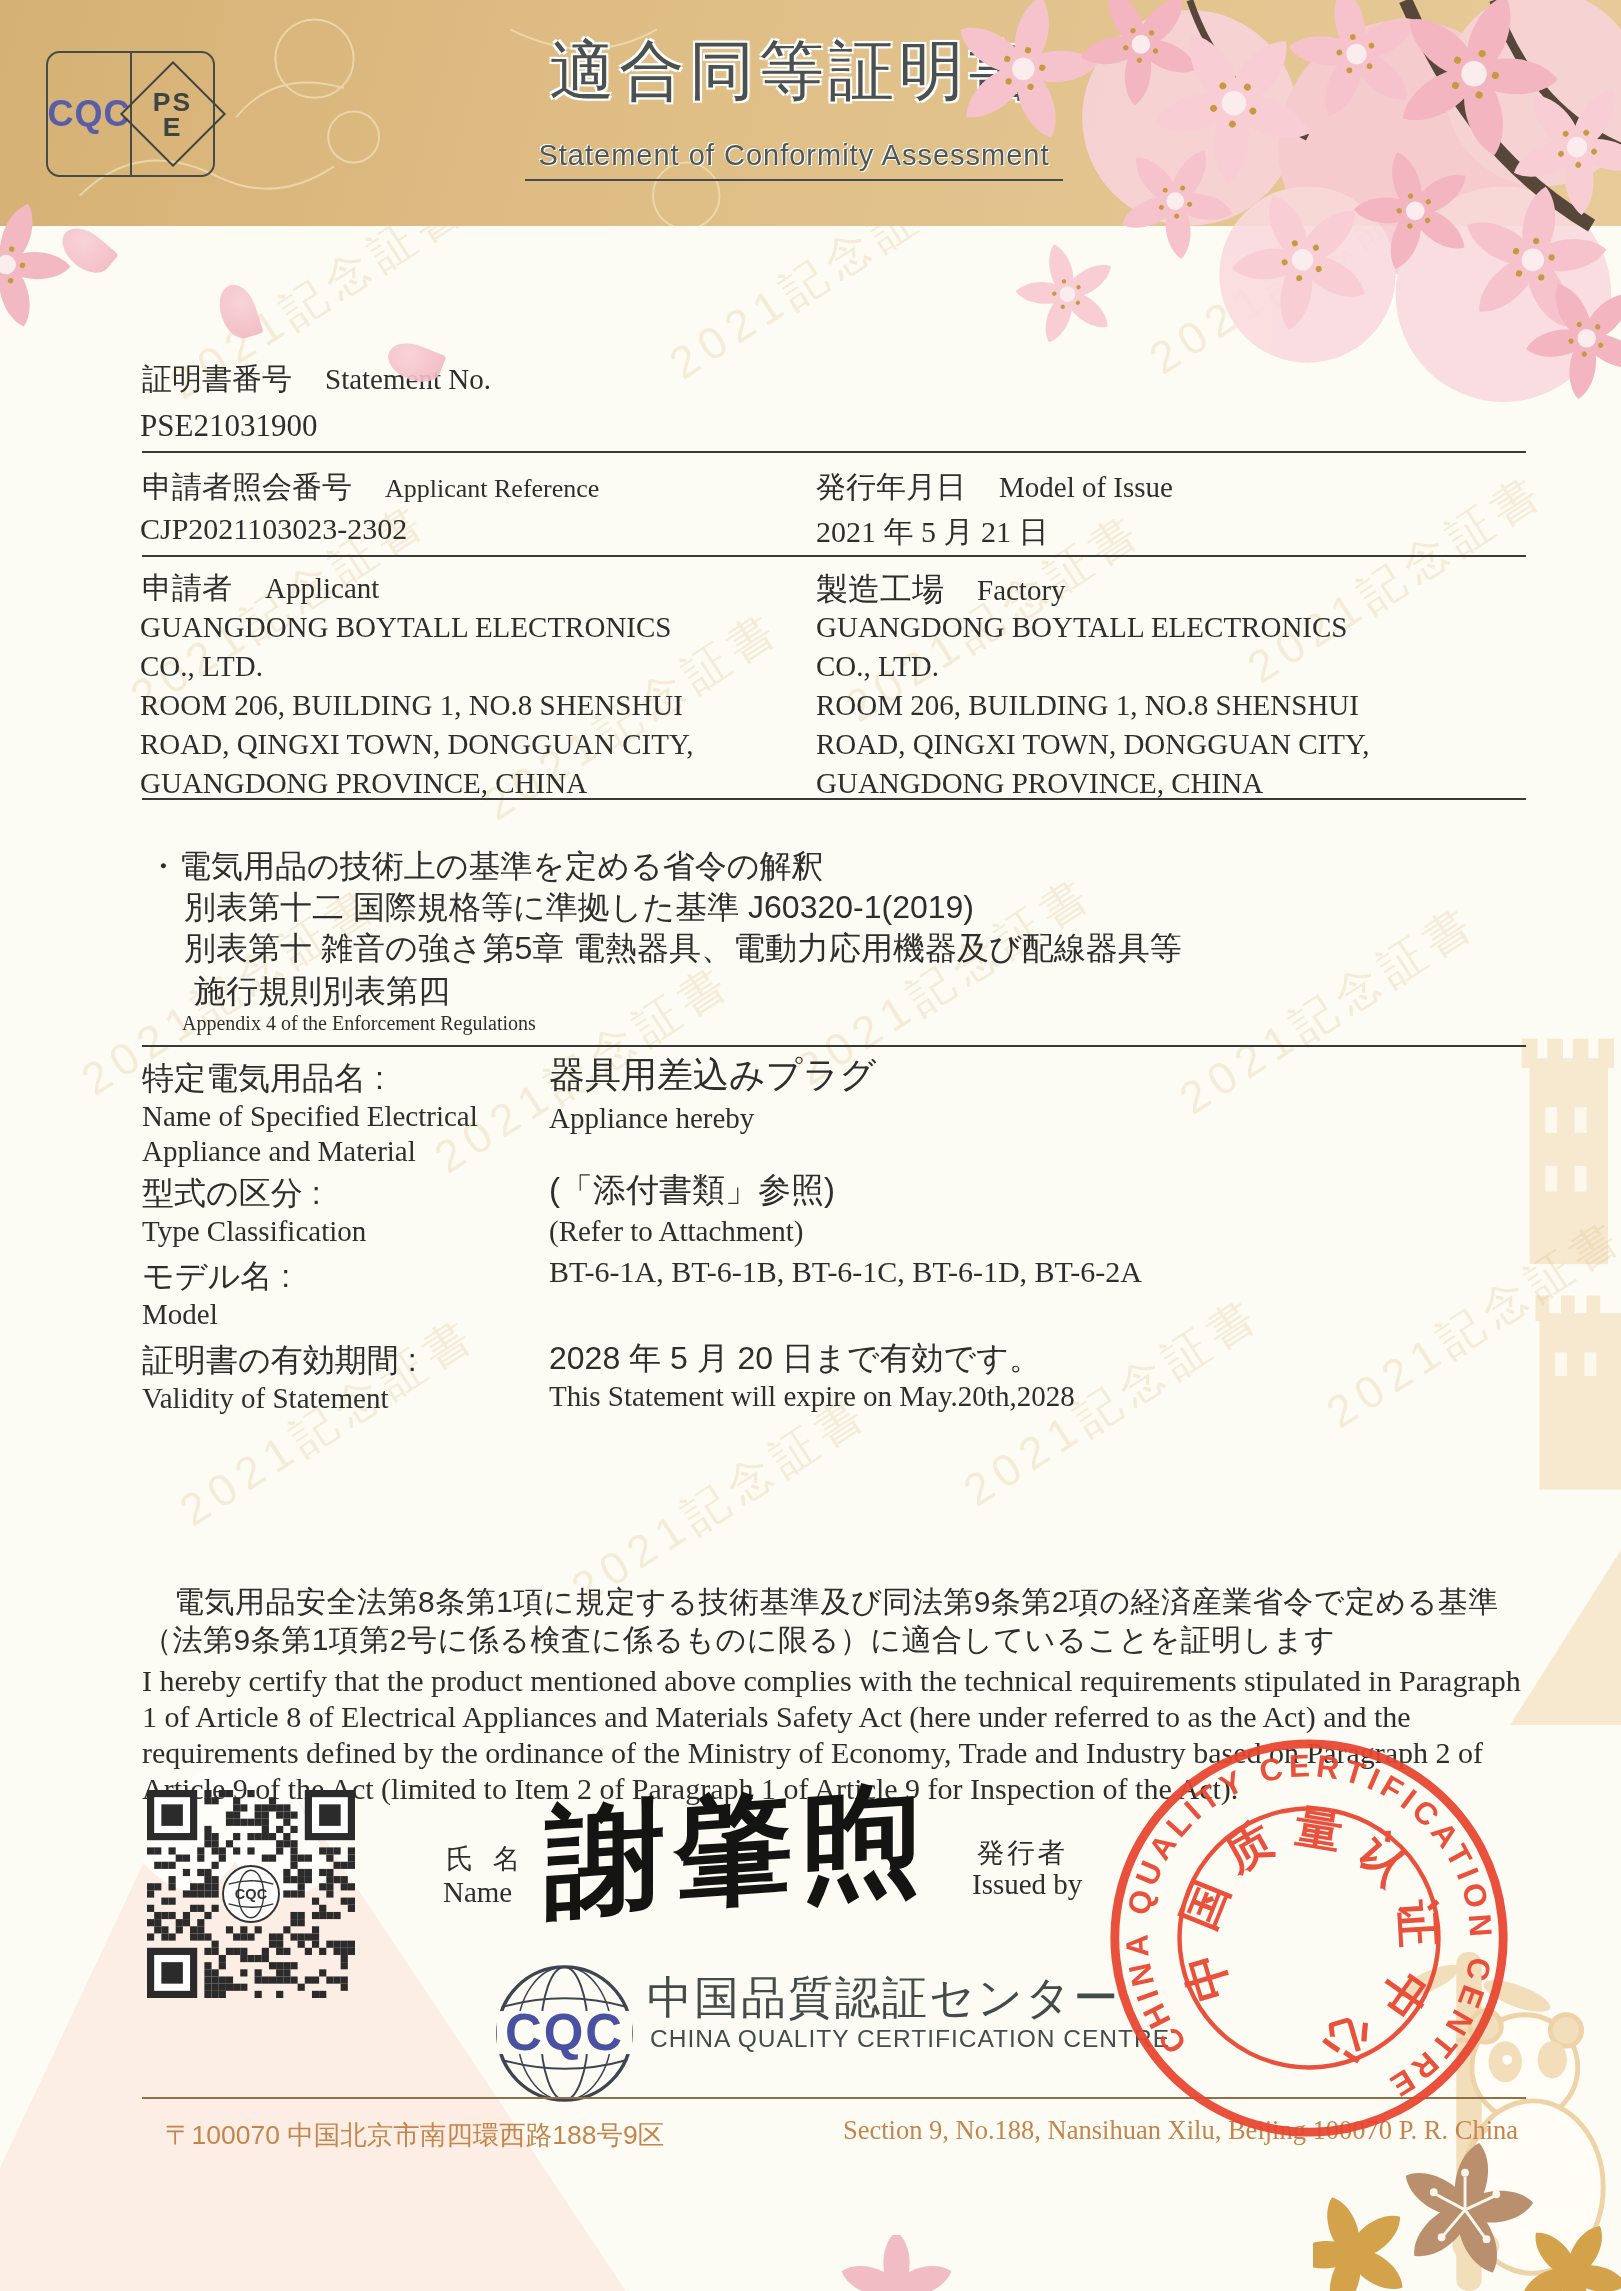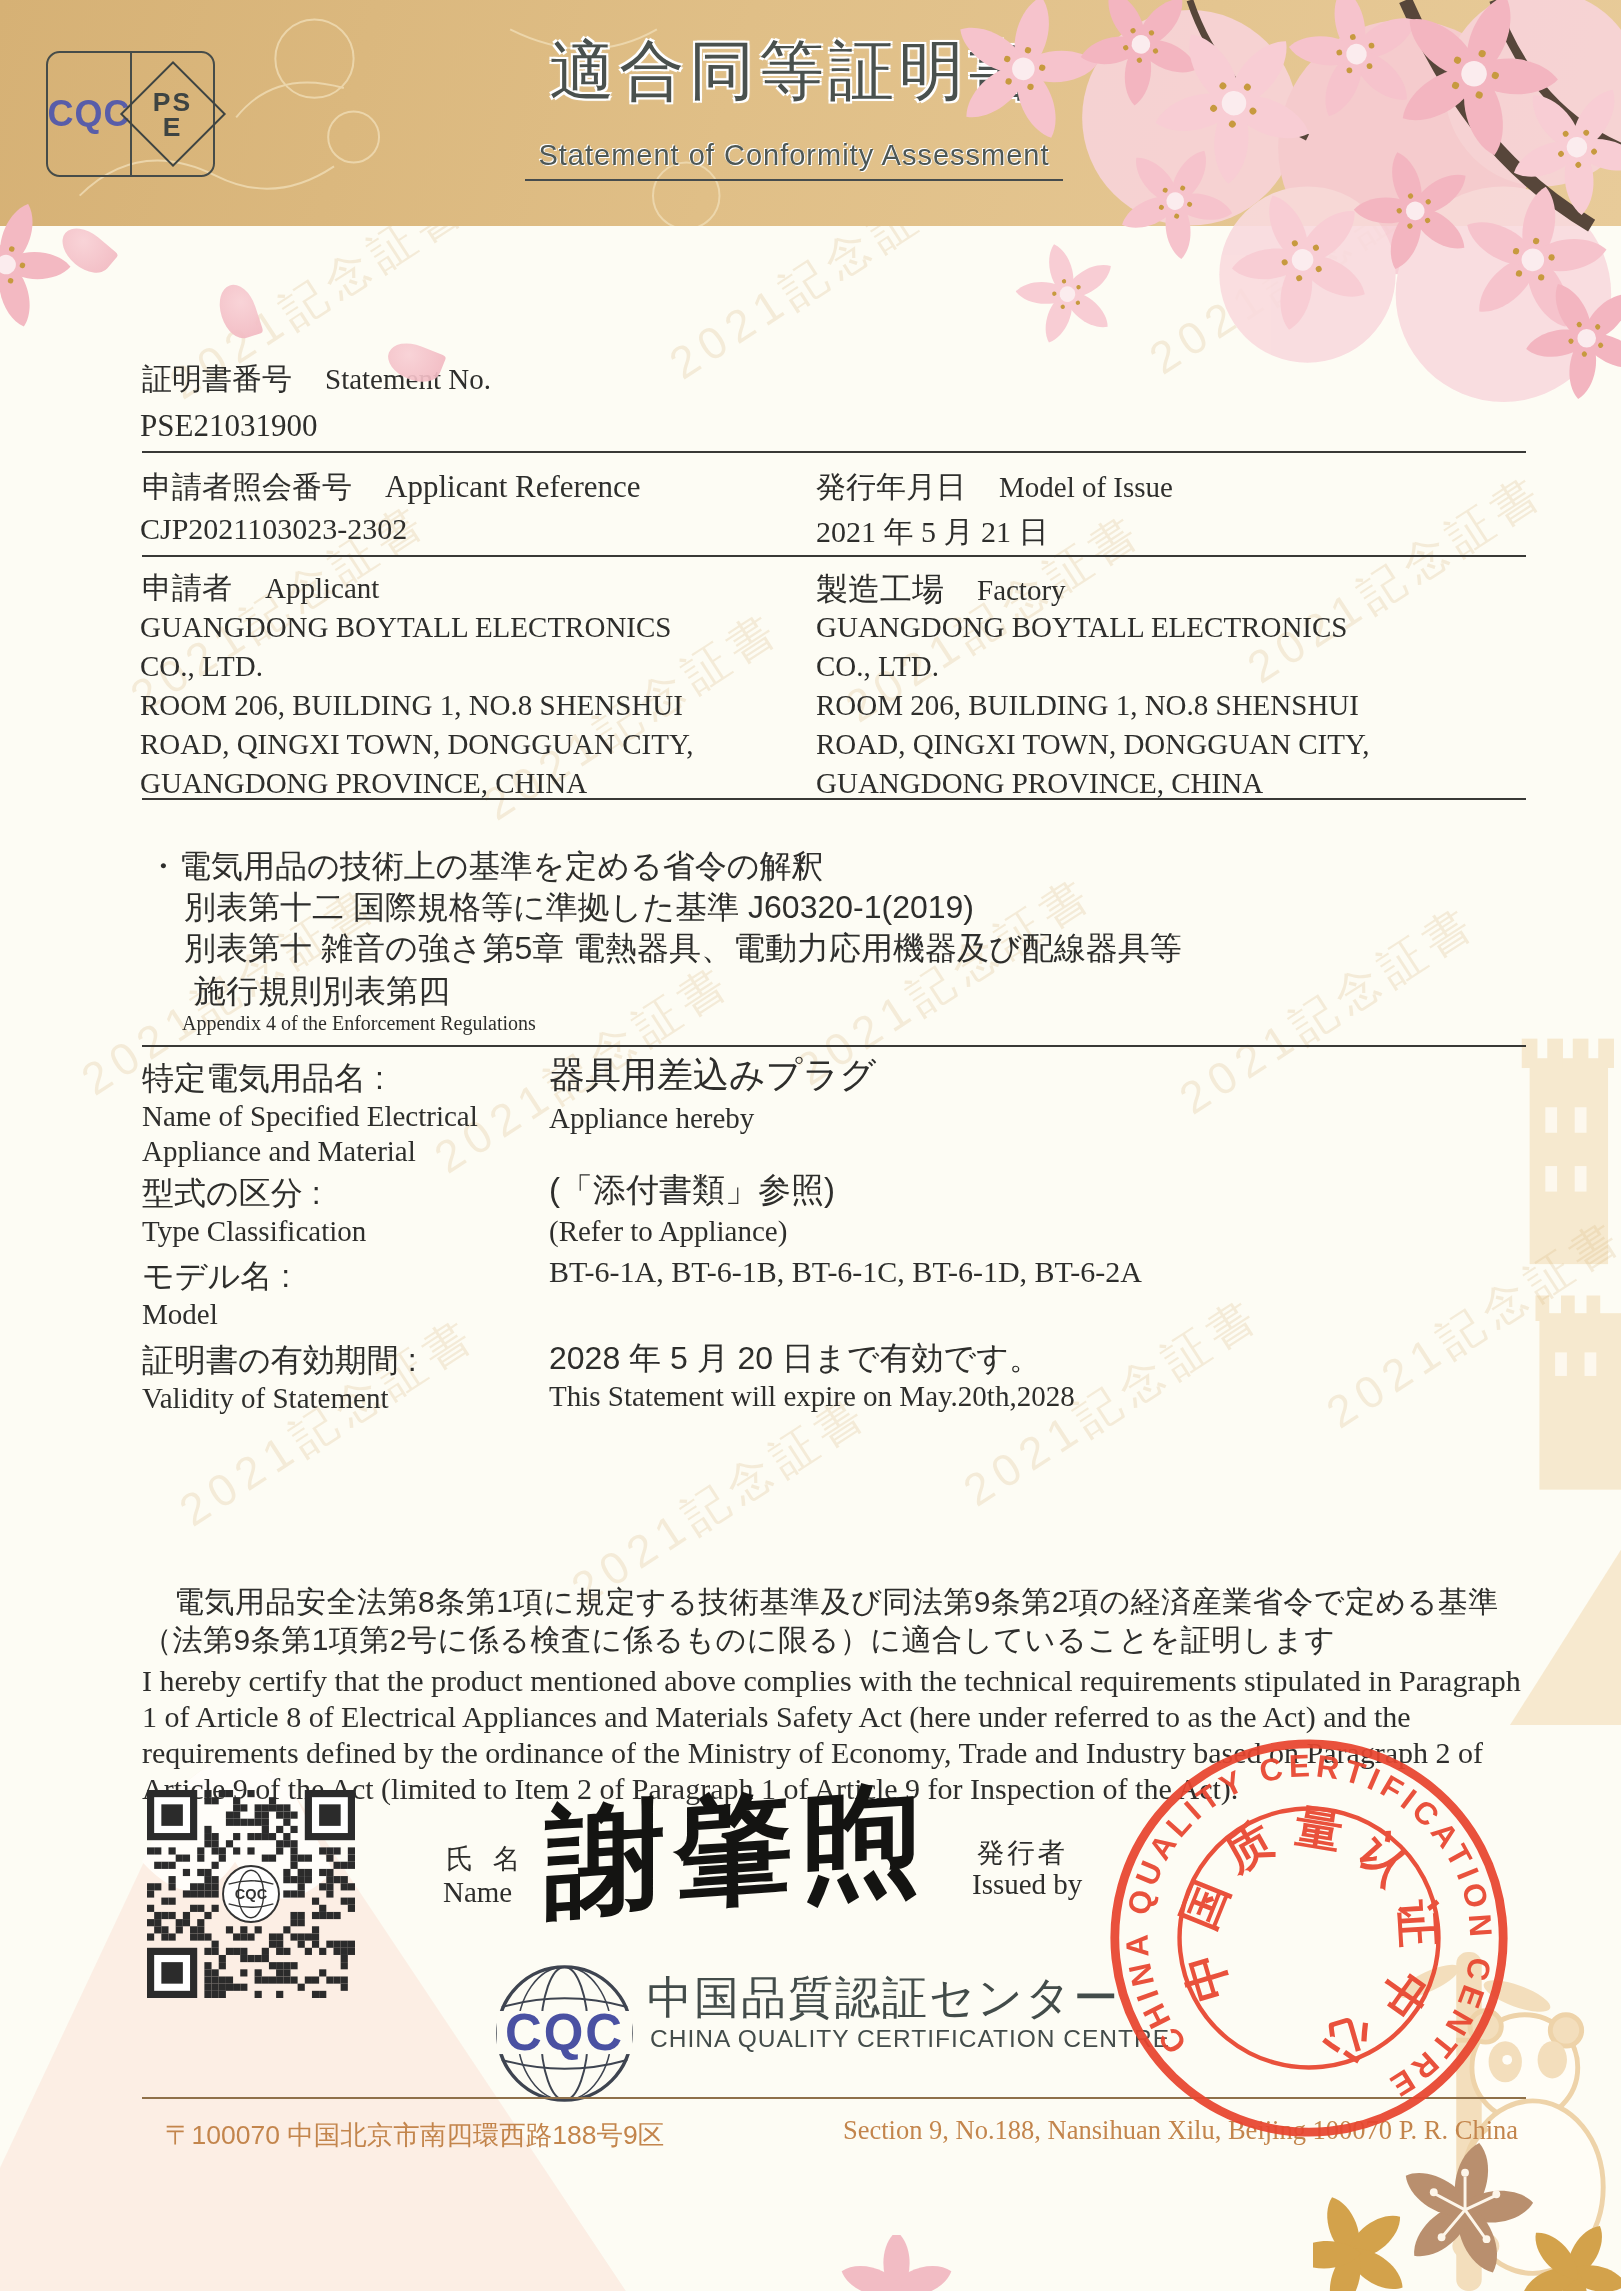--- a/index.html
+++ b/index.html
@@ -238,21 +238,21 @@
 
   <div class="abs row z2" style="left:142px;top:359px">
     <span class="jp" style="font-size:30px">証明書番号</span>
     <span class="ser lbl-en" style="font-size:29px">Statement No.</span>
   </div>
   <div class="abs ser z2" style="left:140px;top:408px;font-size:31px">PSE21031900</div>
   <div class="rule" style="top:451px"></div>
 
   <div class="abs row z2" style="left:142px;top:467px">
     <span class="jp" style="font-size:30px">申請者照会番号</span>
-    <span class="ser lbl-en" style="font-size:31px">Applicant Reference</span>
+    <span class="ser lbl-en" style="font-size:26px">Applicant Reference</span>
   </div>
   <div class="abs row z2" style="left:816px;top:467px">
     <span class="jp" style="font-size:30px">発行年月日</span>
     <span class="ser lbl-en" style="font-size:29px">Model of Issue</span>
   </div>
   <div class="abs ser z2" style="left:140px;top:512px;font-size:30px">CJP2021103023-2302</div>
   <div class="abs ser z2" style="left:816px;top:512px;font-size:30px">2021 年 5 月 21 日</div>
   <div class="rule" style="top:555px"></div>
 
   <div class="abs row z2" style="left:142px;top:568px">
@@ -288,21 +288,21 @@
 
   <div class="abs jp z2" style="left:142px;top:1057px;font-size:32px">特定電気用品名 :</div>
   <div class="abs jp z2" style="left:549px;top:1051px;font-size:36px">器具用差込みプラグ</div>
   <div class="abs ser z2" style="left:142px;top:1100px;font-size:29px">Name of Specified Electrical</div>
   <div class="abs ser z2" style="left:549px;top:1102px;font-size:29px">Appliance hereby</div>
   <div class="abs ser z2" style="left:142px;top:1135px;font-size:29px">Appliance and Material</div>
 
   <div class="abs jp z2" style="left:142px;top:1172px;font-size:32px">型式の区分 :</div>
   <div class="abs jp z2" style="left:549px;top:1168px;font-size:33px">(「添付書類」参照)</div>
   <div class="abs ser z2" style="left:142px;top:1215px;font-size:29px">Type Classification</div>
-  <div class="abs ser z2" style="left:549px;top:1215px;font-size:29px">(Refer to Appliance)</div>
+  <div class="abs ser z2" style="left:549px;top:1215px;font-size:29px">(Refer to Attachment)</div>
 
   <div class="abs jp z2" style="left:142px;top:1255px;font-size:32px">モデル名 :</div>
   <div class="abs ser z2" style="left:549px;top:1255px;font-size:30px">BT-6-1A, BT-6-1B, BT-6-1C, BT-6-1D, BT-6-2A</div>
   <div class="abs ser z2" style="left:142px;top:1298px;font-size:29px">Model</div>
 
   <div class="abs jp z2" style="left:142px;top:1339px;font-size:32px">証明書の有効期間 :</div>
   <div class="abs jp z2" style="left:549px;top:1337px;font-size:32px">2028 年 5 月 20 日まで有効です。</div>
   <div class="abs ser z2" style="left:142px;top:1382px;font-size:29px">Validity of Statement</div>
   <div class="abs ser z2" style="left:549px;top:1380px;font-size:29px">This Statement will expire on May.20th,2028</div>
 

